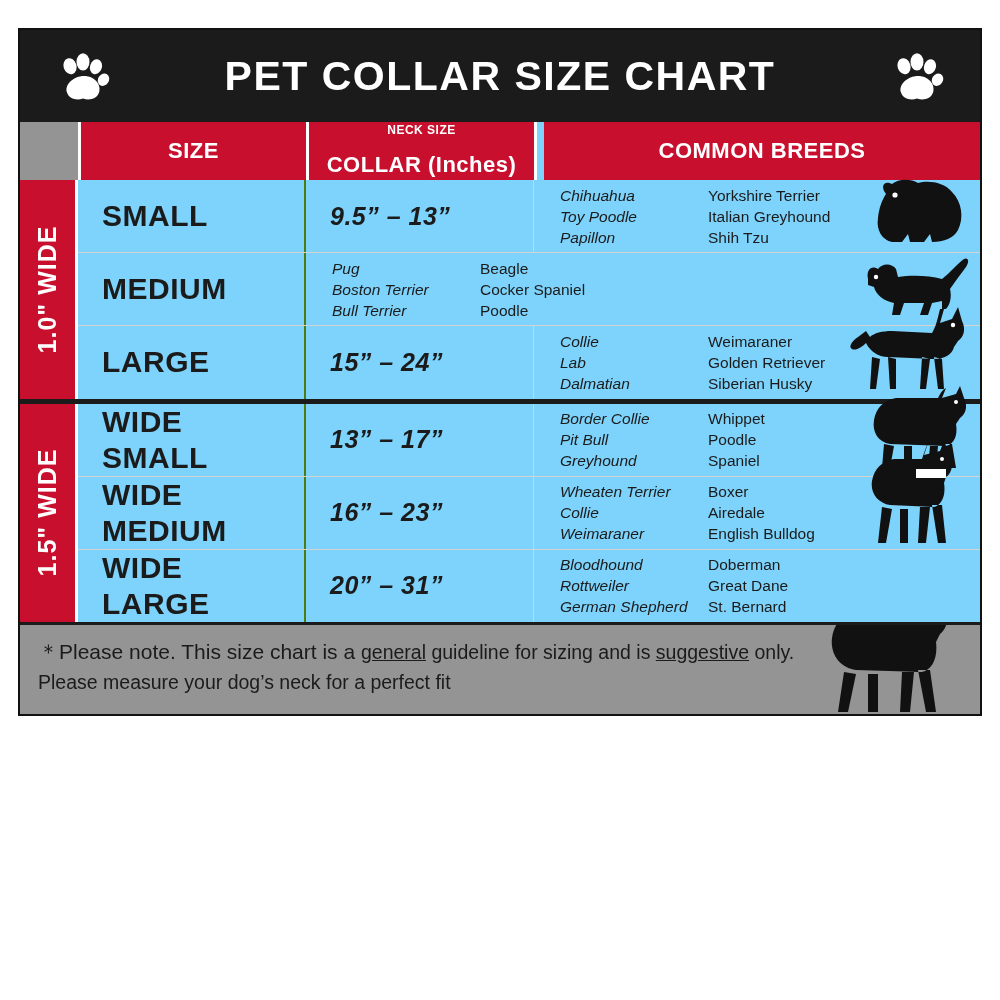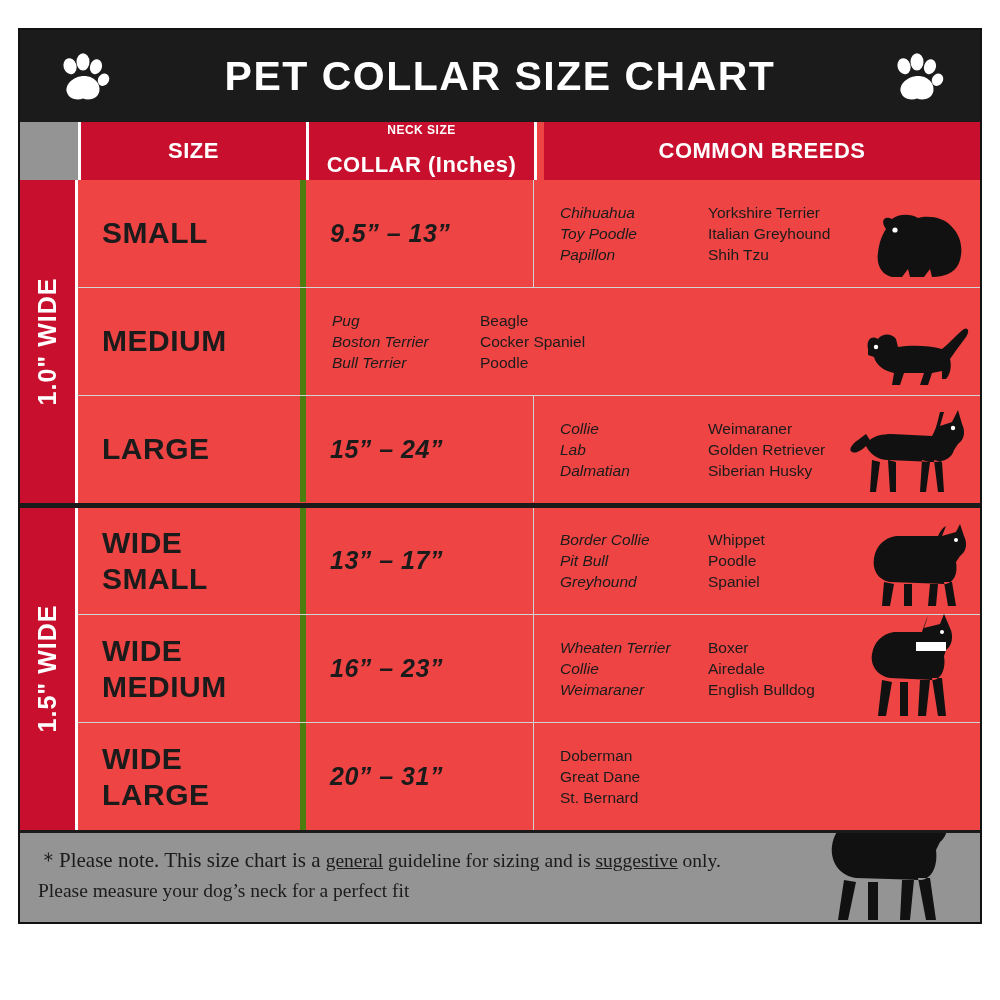--- a/index.html
+++ b/index.html
@@ -15,22 +15,22 @@
     width: 1000px;
     height: 1000px;
     background: #ffffff;
     overflow: hidden;
   }
   .chart-frame {
     position: absolute;
     left: 18px;
     top: 28px;
     width: 964px;
-    height: 896px;
-    background: #ef4444;
+    height: 688px;
+    background: #7dd3fc;
     border: 2px solid #111111;
     box-sizing: border-box;
     display: flex;
     flex-direction: column;
   }
 
   
   .chart-header {
     background: #1b1b1b;
     height: 92px;
@@ -138,21 +138,21 @@
   }
   .row:last-child { border-bottom: none; }
   .cell-size {
     flex: 0 0 228px;
     display: flex;
     flex-direction: column;
     align-items: flex-start;
     justify-content: center;
     padding-left: 24px;
     box-sizing: border-box;
-    border-right: 6px solid #4d7c0f;
+    border-right: 2px solid #4d7c0f;
     font-size: 30px;
     font-weight: bold;
     color: #1b1b1b;
     line-height: 36px;
     letter-spacing: 0.5px;
   }
   .cell-length {
     flex: 0 0 228px;
     display: flex;
     align-items: center;
@@ -198,21 +198,20 @@
     box-sizing: border-box;
     position: relative;
     overflow: hidden;
   }
   .footer-text {
     font-size: 19.5px;
     color: #1b1b1b;
     line-height: 30px;
     position: relative;
     z-index: 2;
-    font-family: Liberation Serif, serif;
   }
   .u { text-decoration: underline; }
   .star { font-size: 21px; }
   .footer-dog {
     position: absolute;
     right: 8px;
     bottom: 0;
     z-index: 1;
   }
 </style>
@@ -384,20 +383,25 @@
               </div>
             </div>
 
             <div class="row">
               <div class="cell-size">
                 <div>WIDE</div>
                 <div>LARGE</div>
               </div>
               <div class="cell-length">20” – 31”</div>
               <div class="cell-breeds">
+                <div class="breed-col c1">
+                  <div>Bloodhound</div>
+                  <div>Rottweiler</div>
+                  <div>German Shepherd</div>
+                </div>
                 <div class="breed-col c2">
                   <div>Doberman</div>
                   <div>Great Dane</div>
                   <div>St. Bernard</div>
                 </div>
               </div>
             </div>
 
           </div>
         </div>

